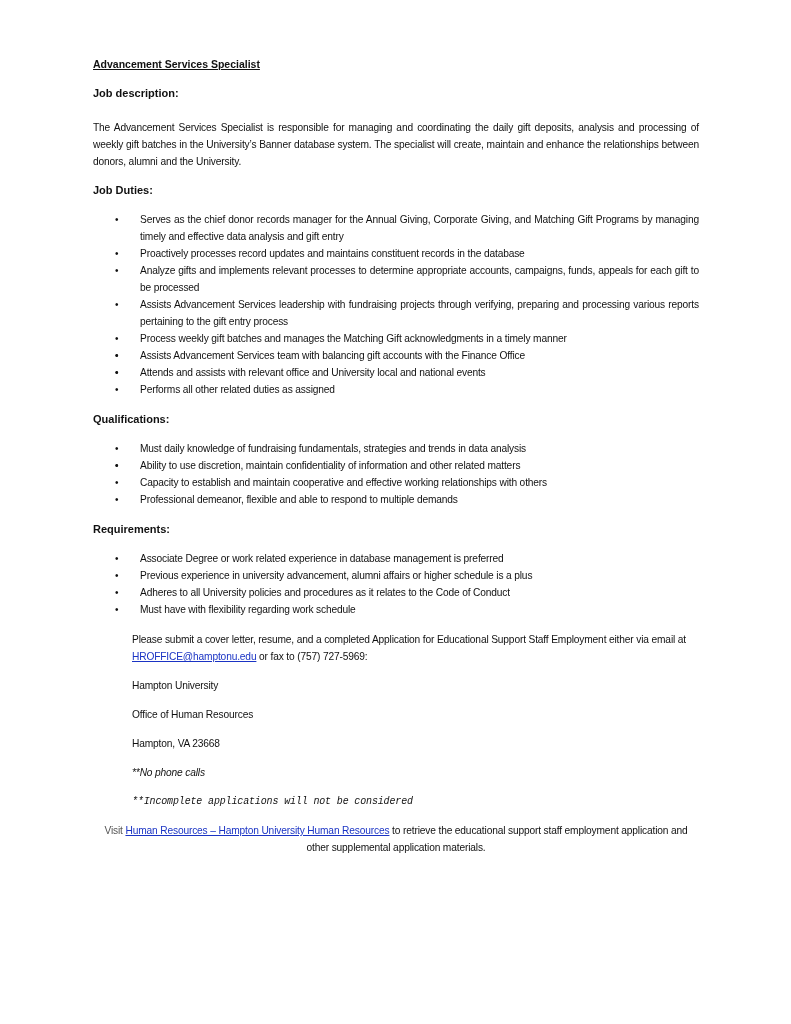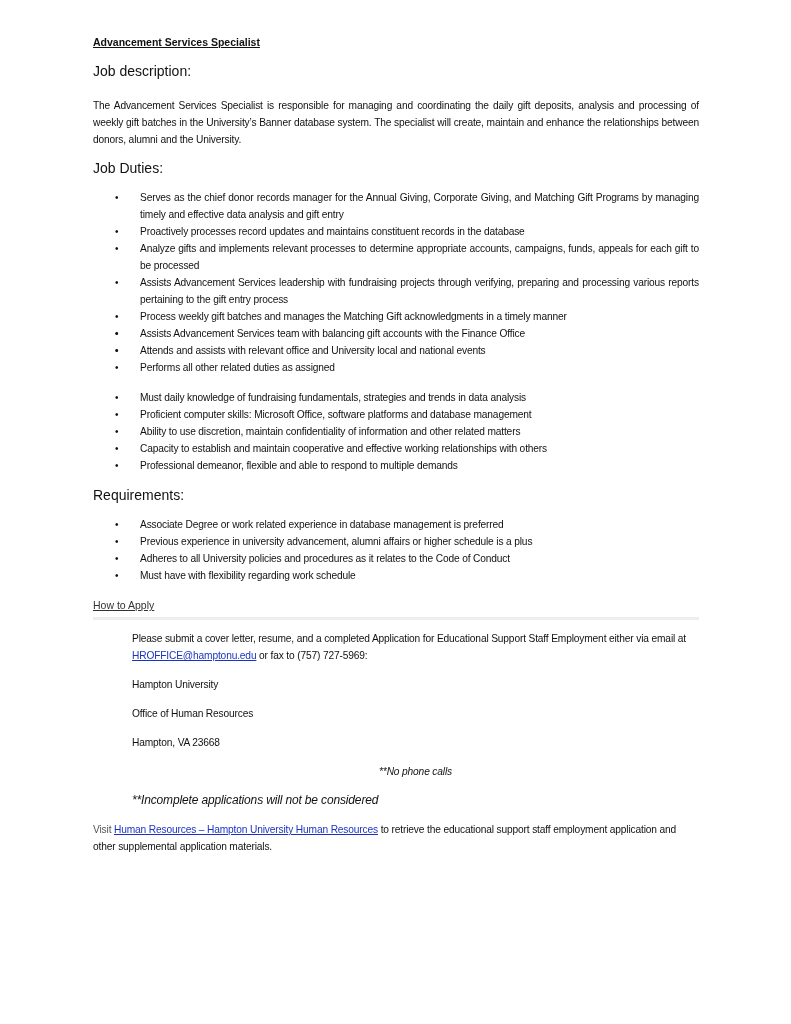--- a/index.html
+++ b/index.html
@@ -13,33 +13,33 @@
       position: relative;
       overflow: hidden;
       font-family: "Liberation Sans", sans-serif;
       color: #111111;
       font-size: 10.2px;
       line-height: 17px;
     }
     .page {
       position: absolute;
       left: 93px;
-      top: 34px;
+      top: 56px;
       width: 606px;
     }
     .title {
       font-weight: bold;
       text-decoration: underline;
       font-size: 10.5px;
       margin: 0 0 12px 0;
       line-height: 17px;
     }
     .heading {
-      font-weight: normal;
-      font-size: 14px;
+      font-weight: bold;
+      font-size: 11px;
       margin: 0 0 12px 0;
       line-height: 17px;
     }
     .para {
       text-align: justify;
       margin: 17px 0 12px 0;
       letter-spacing: -0.15px;
     }
     ul.bullets {
       list-style: none;
@@ -74,30 +74,31 @@
     .apply-block p {
       margin: 0 0 12px 16px;
       letter-spacing: -0.15px;
     }
     a.link {
       color: #1a33c4;
       text-decoration: underline;
     }
     .italic {
       font-style: italic;
-      text-align: center;
     }
     .small-italic {
       font-style: italic;
-      font-size: 12px;
+      font-size: 10px;
       letter-spacing: -0.2px;
+      font-family: Liberation Mono, monospace;
     }
     .visit {
       margin-top: 12px;
       letter-spacing: -0.15px;
+      text-align: center;
     }
     .visit .visit-word {
       color: #555555;
     }
   </style>
 </head>
 <body>
 
 <div class="page">
 
@@ -113,37 +114,37 @@
     <li><span class="bullet">•</span><span>Analyze gifts and implements relevant processes to determine appropriate accounts, campaigns, funds, appeals for each gift to be processed</span></li>
     <li><span class="bullet">•</span><span>Assists Advancement Services leadership with fundraising projects through verifying, preparing and processing various reports pertaining to the gift entry process</span></li>
     <li><span class="bullet">•</span><span>Process weekly gift batches and manages the Matching Gift acknowledgments in a timely  manner</span></li>
     <li><span class="bullet">•</span></li>
     <li><span class="bullet">•</span><span>Assists Advancement Services team with balancing gift accounts with the Finance Office</span></li>
     <li><span class="bullet">•</span></li>
     <li><span class="bullet">•</span><span>Attends and assists with relevant office and University local and national events</span></li>
     <li><span class="bullet">•</span><span>Performs all other related duties as assigned</span></li>
   </ul>
 
+  <p class="heading">Qualifications:</p>
   <ul class="bullets">
     <li><span class="bullet">•</span><span>Must daily knowledge of fundraising fundamentals, strategies and trends in data analysis</span></li>
-    <li><span class="bullet">•</span><span>Proficient computer skills:  Microsoft Office, software platforms and database management</span></li>
+    <li><span class="bullet">•</span></li>
     <li><span class="bullet">•</span><span>Ability to use discretion, maintain confidentiality of information and other related matters</span></li>
     <li><span class="bullet">•</span><span>Capacity to establish and maintain cooperative and effective working relationships with others</span></li>
     <li><span class="bullet">•</span><span>Professional demeanor, flexible and able to respond to multiple demands</span></li>
   </ul>
 
   <p class="heading">Requirements:</p>
   <ul class="bullets">
     <li><span class="bullet">•</span><span>Associate Degree or work related experience in database management is preferred</span></li>
     <li><span class="bullet">•</span><span>Previous experience in university advancement, alumni affairs or higher schedule is a plus</span></li>
     <li><span class="bullet">•</span><span>Adheres to all University policies and procedures as it relates to the Code of Conduct</span></li>
     <li><span class="bullet">•</span><span>Must have with flexibility regarding work schedule</span></li>
   </ul>
 
-  <p class="howto">How to Apply</p>
 
   <div class="apply-block">
     <p><span>Please submit a cover letter, resume, and a completed Application for Educational Support Staff Employment either via email at </span><a class="link">HROFFICE@hamptonu.edu</a><span> or fax to (757) 727-5969:</span></p>
     <p>Hampton University</p>
     <p>Office of Human Resources</p>
     <p>Hampton, VA 23668</p>
     <p class="italic">**No phone calls</p>
     <p class="small-italic">**Incomplete applications will not be considered</p>
   </div>
 

